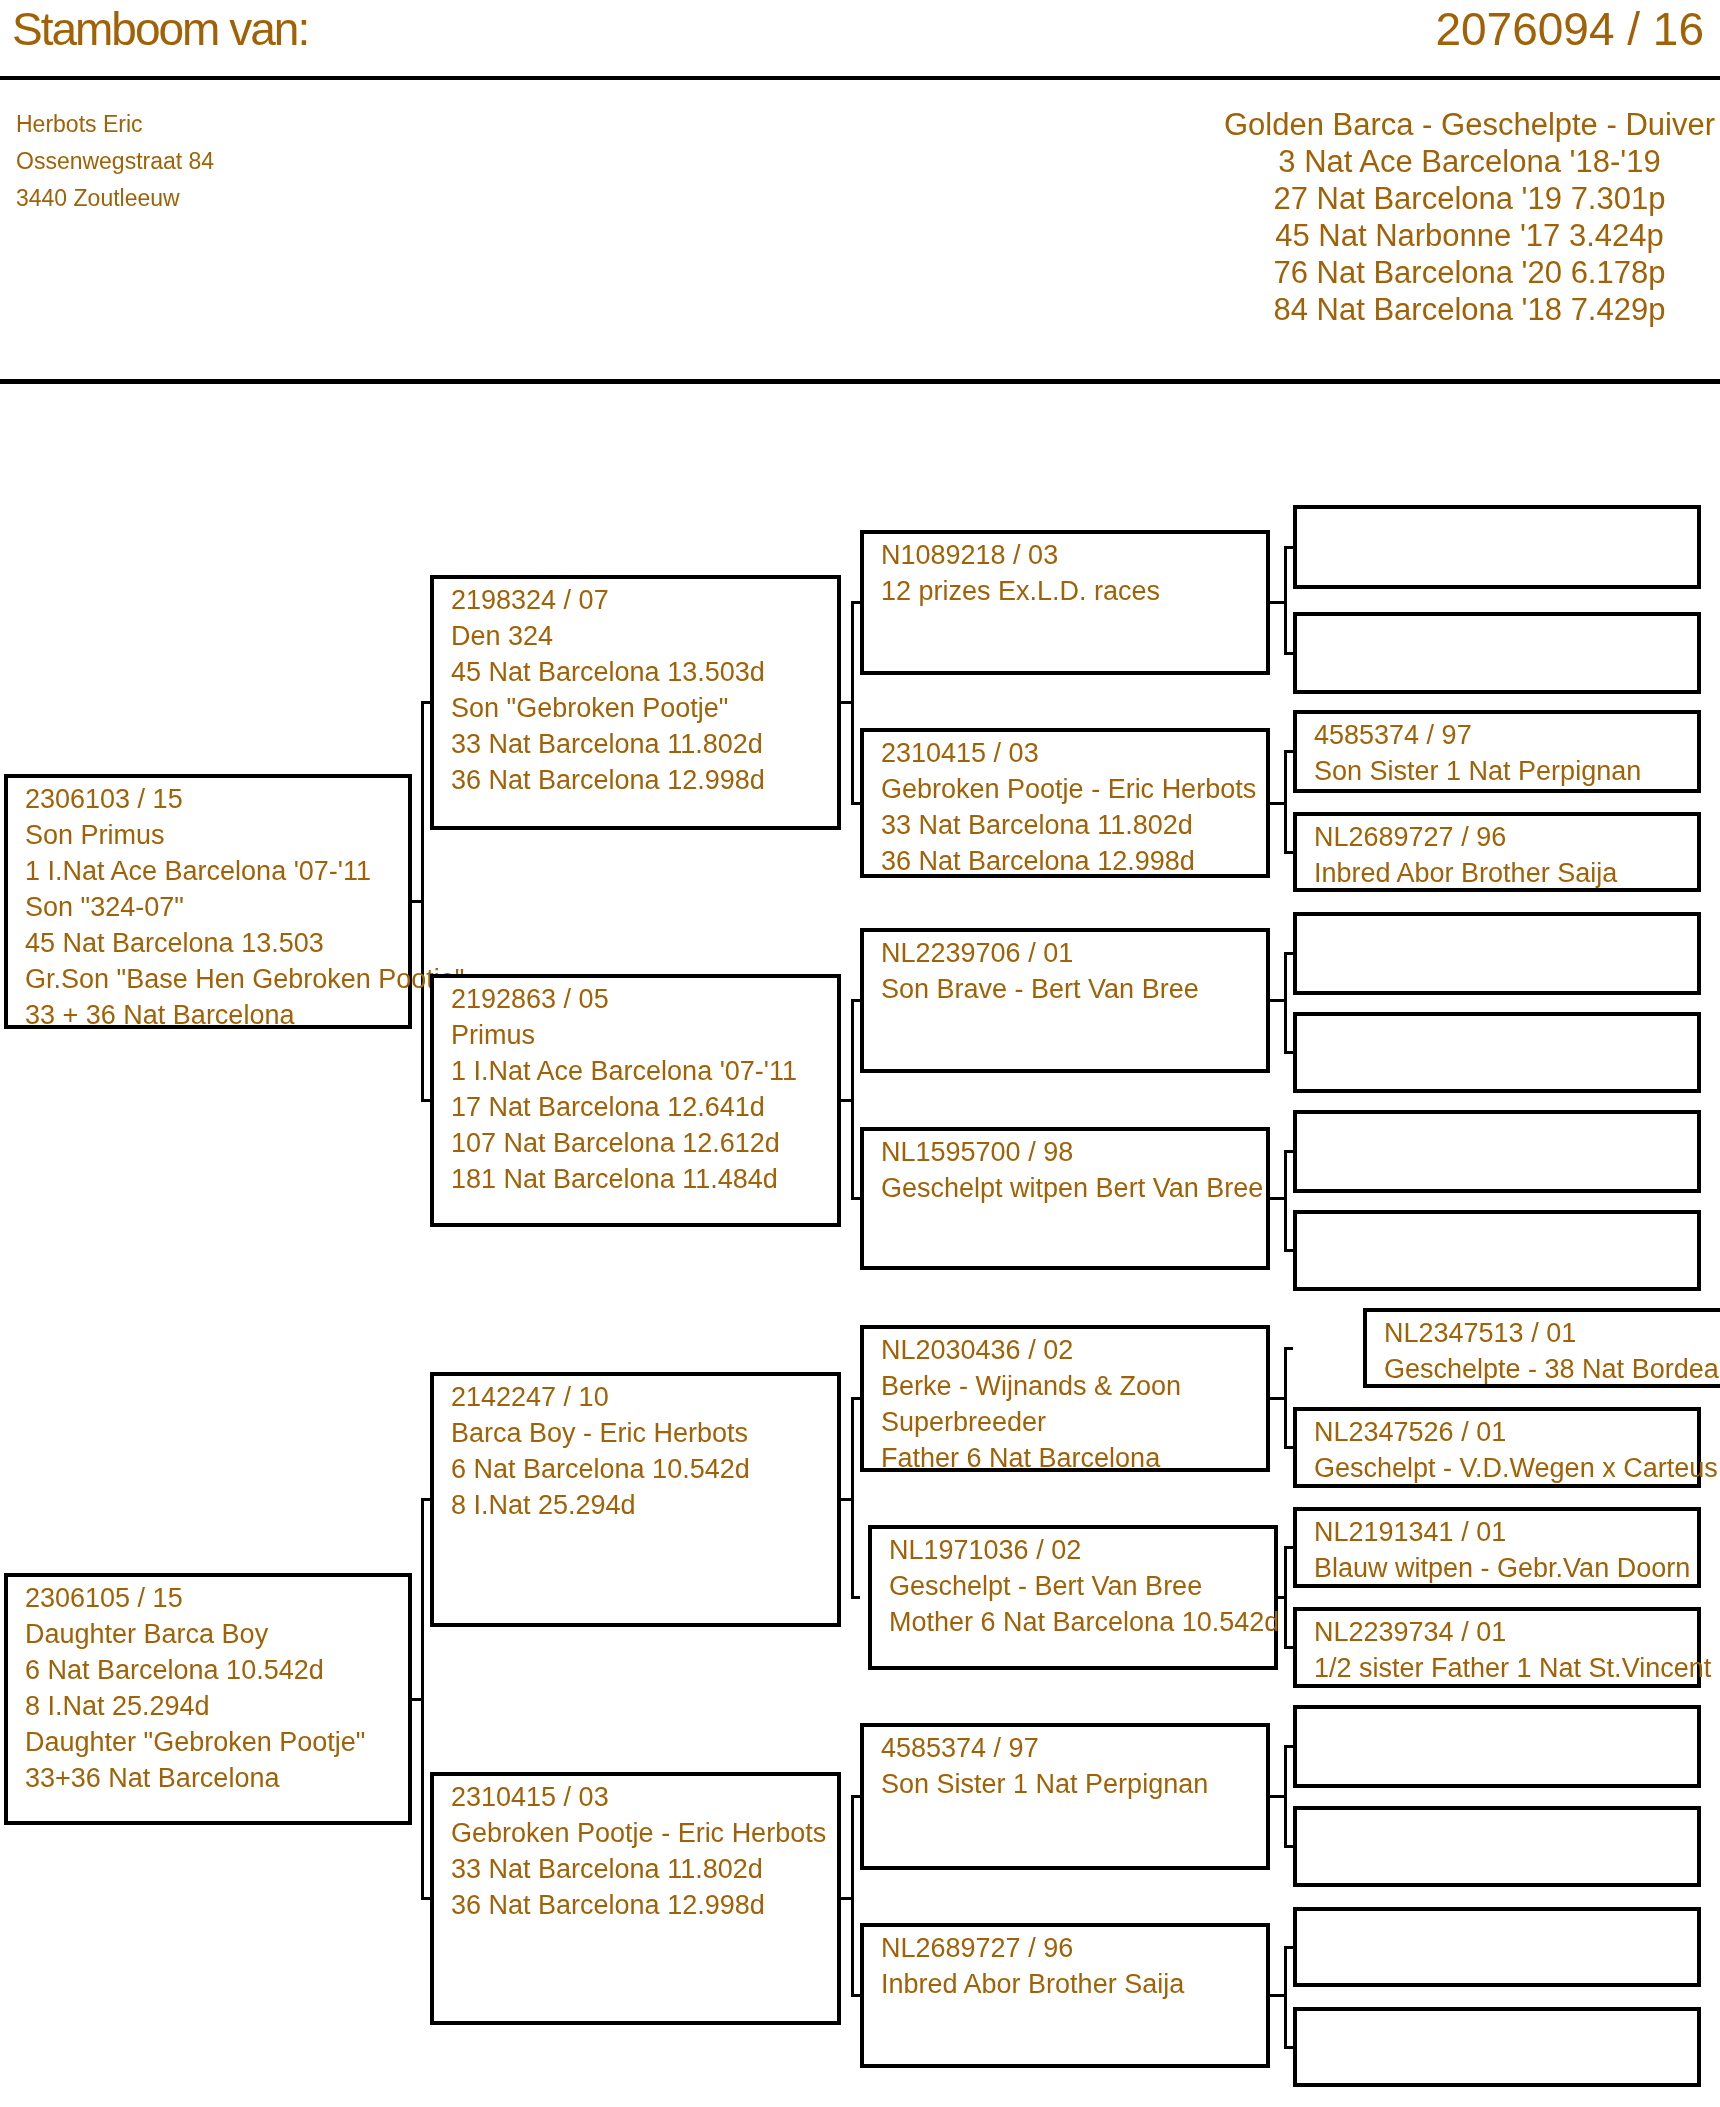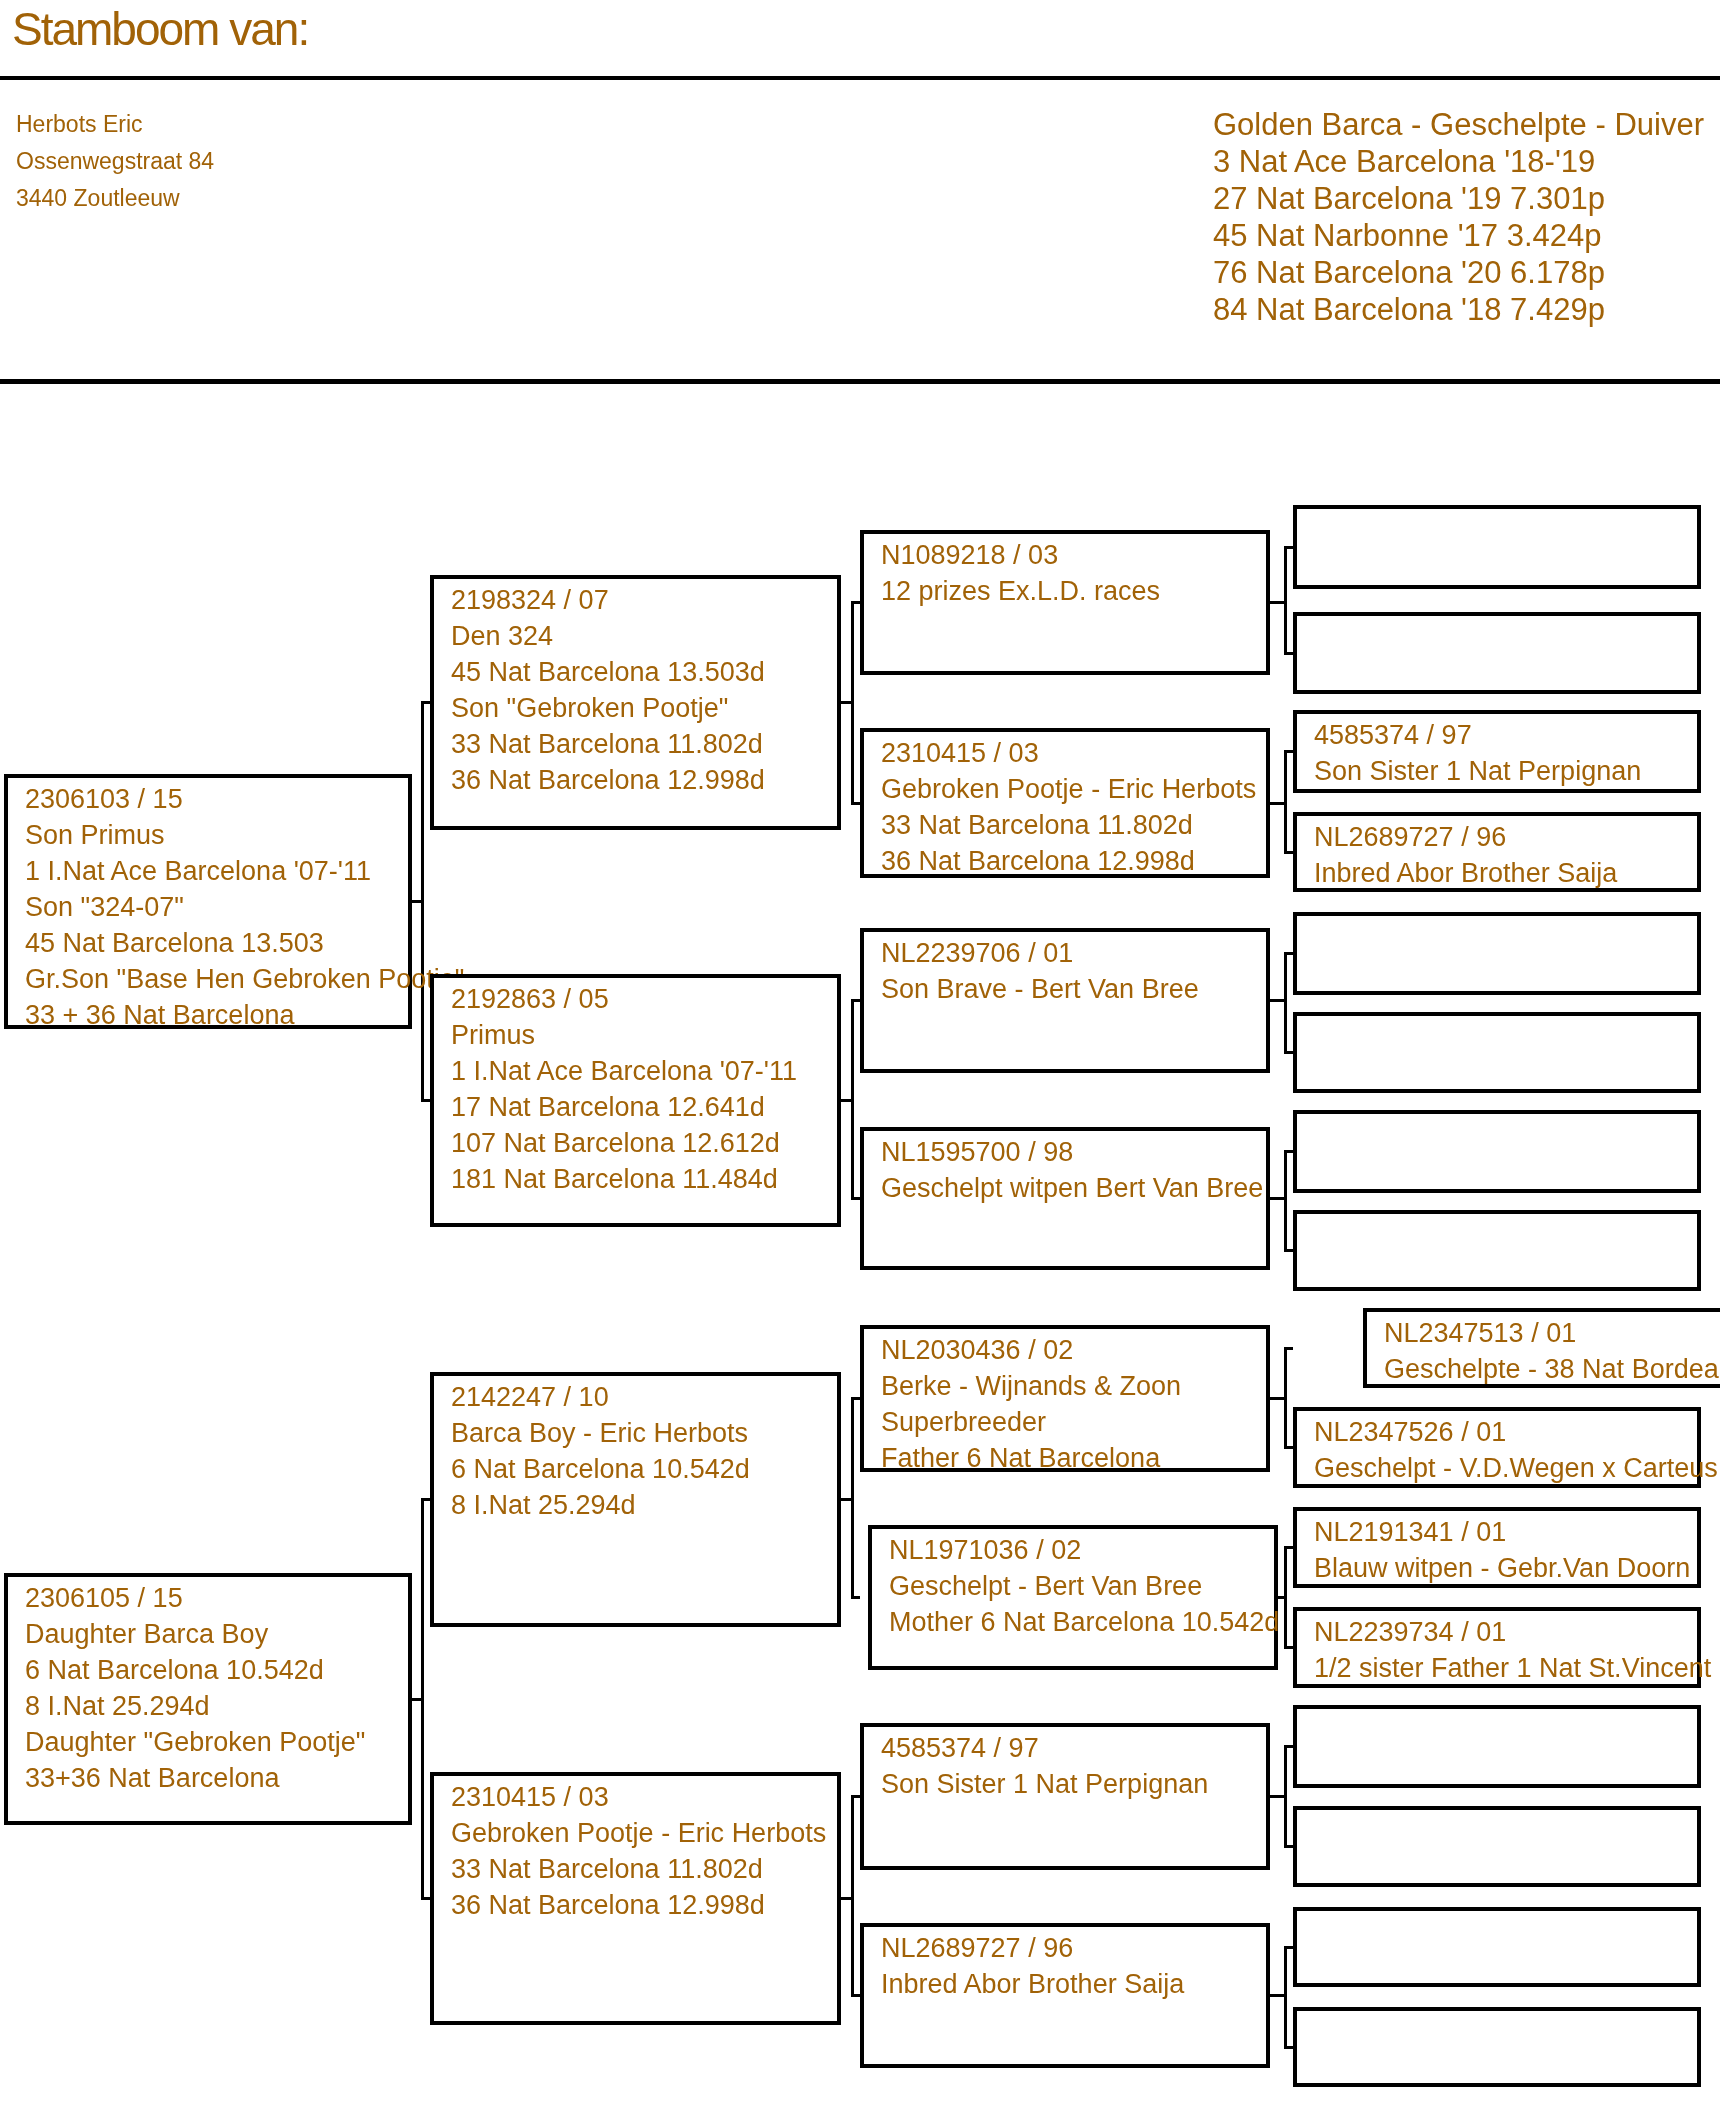--- a/index.html
+++ b/index.html
@@ -15,35 +15,36 @@
     position:absolute;right:16px;top:2px;font-size:46px;white-space:nowrap;
   }
   .rule{position:absolute;left:0;width:1720px;background:#000;}
   .rule1{top:76px;height:4px;}
   .rule2{top:379px;height:5px;}
   .owner{
     position:absolute;left:16px;top:106px;font-size:23px;line-height:37px;
     white-space:nowrap;
   }
   .bird{
-    position:absolute;right:16px;top:106px;font-size:31px;line-height:37px;
-    text-align:left;white-space:nowrap;
+    position:absolute;right:5px;top:106px;font-size:31px;line-height:37px;
+    text-align:center;white-space:nowrap;
   }
   .pbox{
     position:absolute;box-sizing:border-box;border:4px solid #000;background:#fff;
     padding:3px 0 0 17px;font-size:27px;line-height:36px;white-space:nowrap;
   }
   .pline{white-space:nowrap;}
   .cline{position:absolute;background:#000;}
 </style>
 </head>
 <body>
 
 <div class="page">
   <div class="title">Stamboom van:</div>
+  <div class="ring">2076094 / 16</div>
   <div class="rule rule1"></div>
 
   <div class="owner">
     <div>Herbots Eric</div>
     <div>Ossenwegstraat 84</div>
     <div>3440 Zoutleeuw</div>
   </div>
 
   <div class="bird">
     <div>Golden Barca - Geschelpte - Duiver</div>

